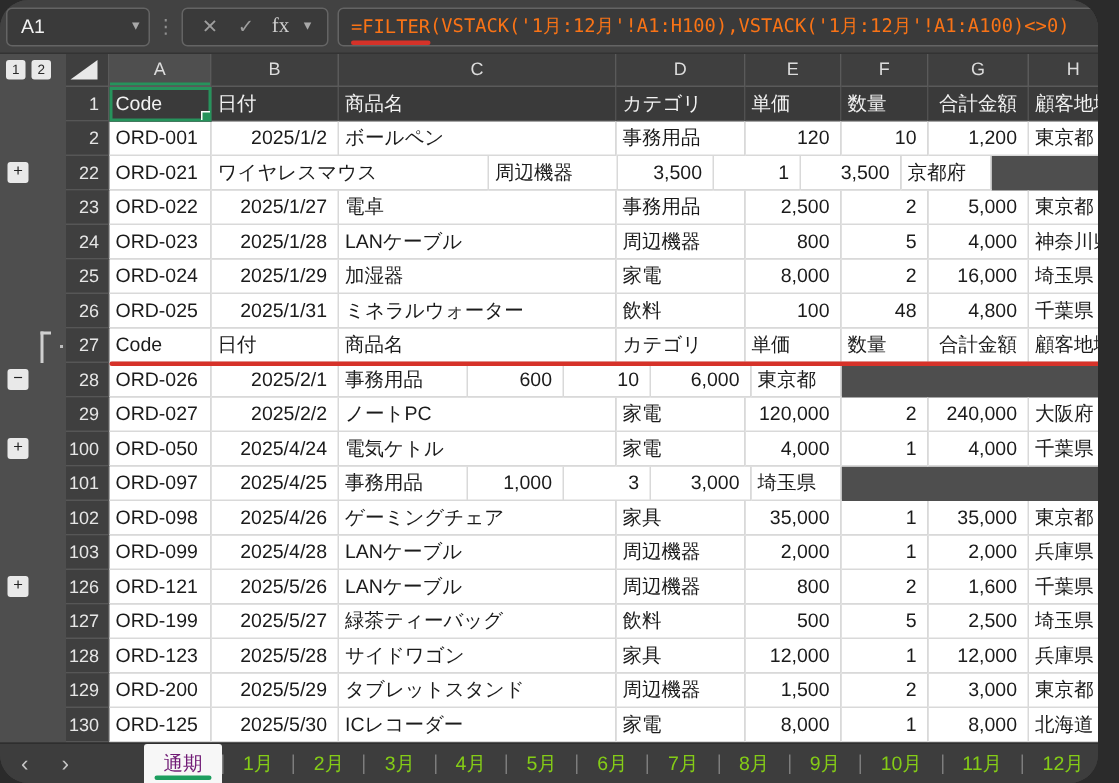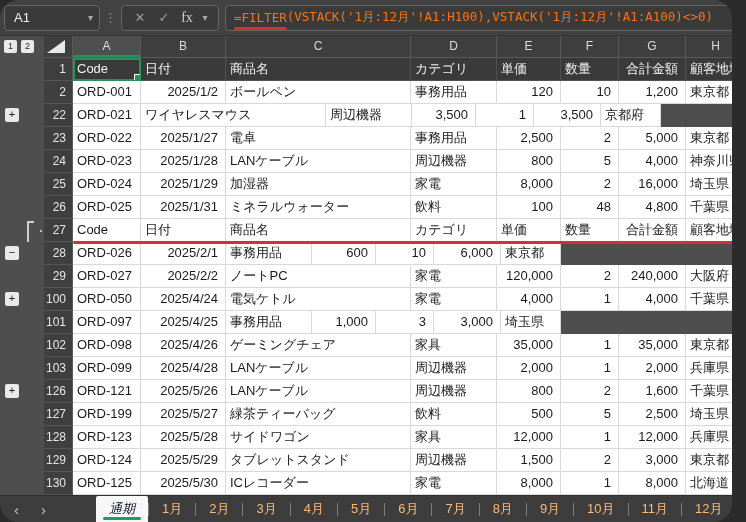--- a/index.html
+++ b/index.html
@@ -59,22 +59,22 @@
   .bdot { position:absolute; left:40px; top:11px; width:2px; height:2px; background:#bdbdbd; }
   .red-underline { position:absolute; left:73px; right:1px; bottom:-2px; height:3px;
                    background:#d63229; border-radius:2px; z-index:6; }
 
   
   .tabbar { position:absolute; left:0; top:495px; width:746px; height:27px; background:#3d3d3d;
             border-top:1px solid #2e2e2e; display:flex; align-items:stretch; }
   .nav { width:96px; flex:none; display:flex; align-items:center; gap:22px; padding-left:14px; }
   .nav .arr { color:#c6c6c6; font-size:15px; line-height:1; }
   .tabs { display:flex; align-items:stretch; }
-  .tab { position:relative; display:flex; align-items:center; padding:0 13px; color:#fdba74; font-size:13px; }
-  .tab.active { background:#f7f7f7; color:#0f172a; border-radius:2px 2px 0 0;font-style:italic; }
+  .tab { position:relative; display:flex; align-items:center; padding:0 13px; color:#84cc16; font-size:13px; }
+  .tab.active { background:#f7f7f7; color:#701a75; border-radius:2px 2px 0 0; }
   .tab.active .greenbar { position:absolute; left:7px; right:7px; bottom:2px; height:3px; background:#1d9e5f; border-radius:2px; }
   .sep { width:1px; height:13px; background:#7d7d7d; align-self:center; }
 </style>
 </head>
 <body>
 
 <div class="app">
 
   <div class="fbar">
     <div class="namebox">
@@ -324,21 +324,21 @@
           <div class="cell c2 al">サイドワゴン</div>
           <div class="cell c3 al">家具</div>
           <div class="cell c4 ar">12,000</div>
           <div class="cell c5 ar">1</div>
           <div class="cell c6 ar">12,000</div>
           <div class="cell c7 al">兵庫県</div>
         </div>
         <div class="row t-d">
           <div class="gut"></div>
           <div class="rn">129</div>
-          <div class="cell c0 al">ORD-124</div>
+          <div class="cell c0 al">ORD-200</div>
           <div class="cell c1 ar">2025/5/29</div>
           <div class="cell c2 al">タブレットスタンド</div>
           <div class="cell c3 al">周辺機器</div>
           <div class="cell c4 ar">1,500</div>
           <div class="cell c5 ar">2</div>
           <div class="cell c6 ar">3,000</div>
           <div class="cell c7 al">東京都</div>
         </div>
         <div class="row t-d">
           <div class="gut"></div>

